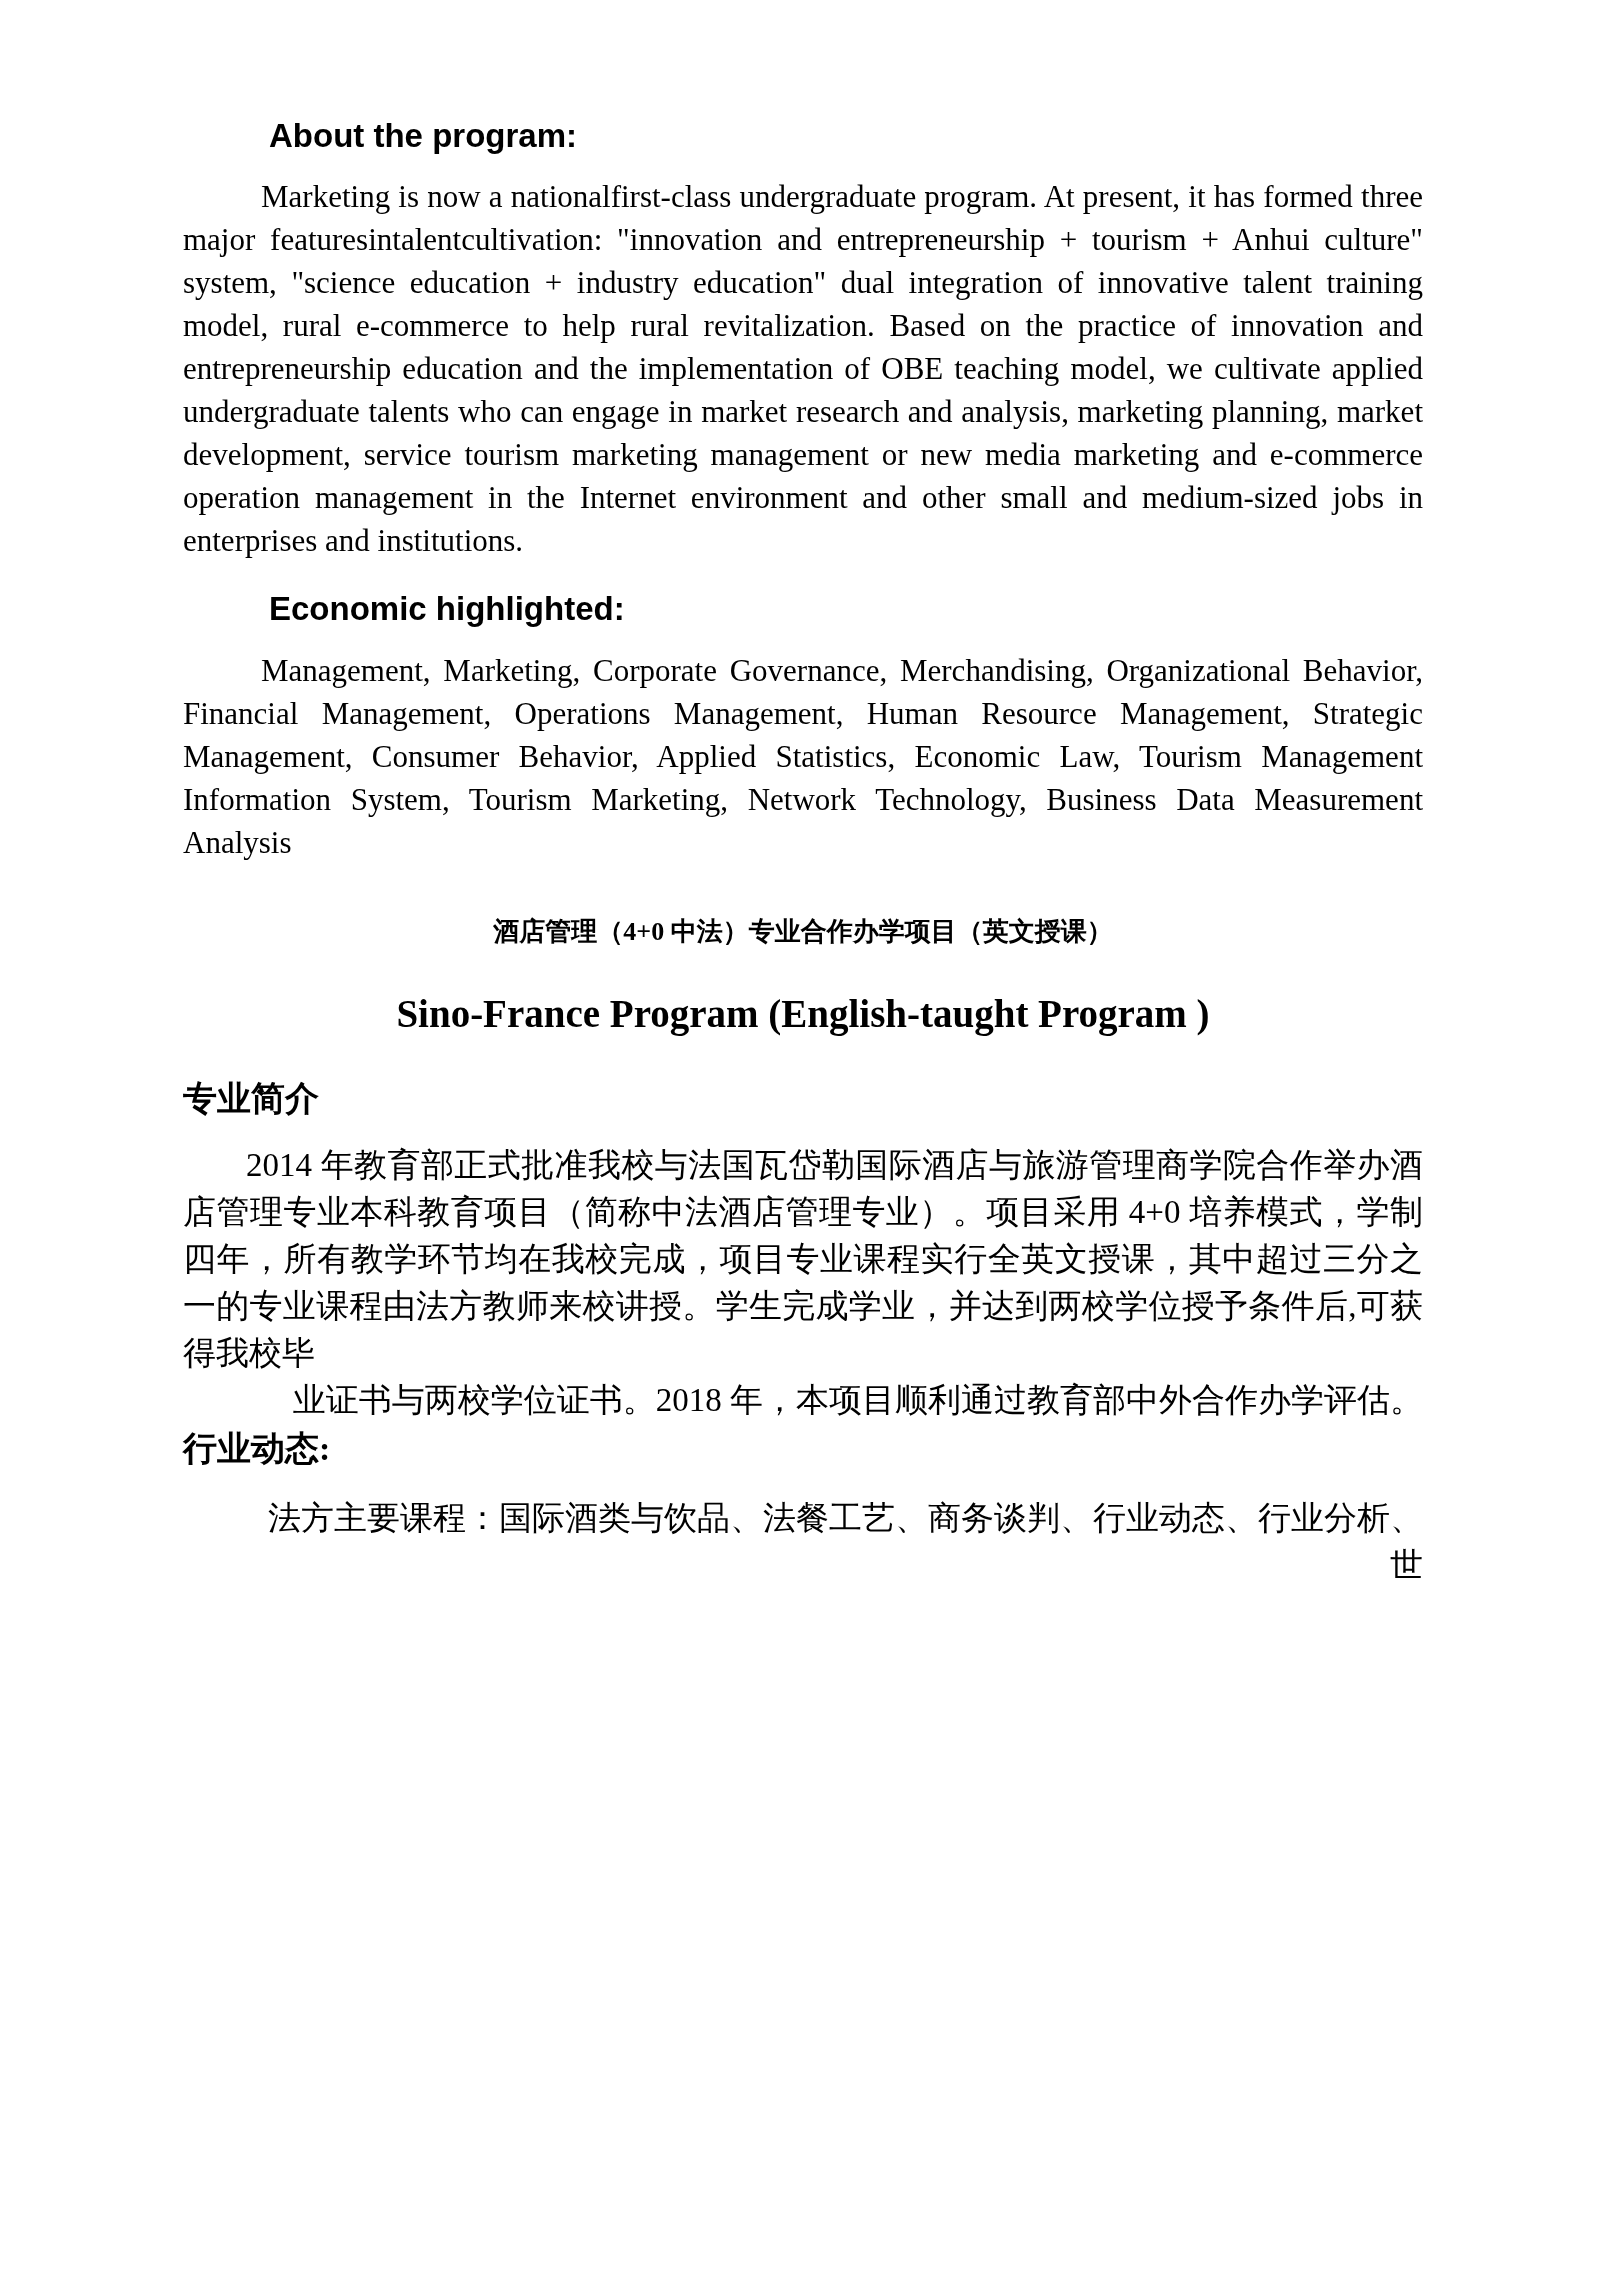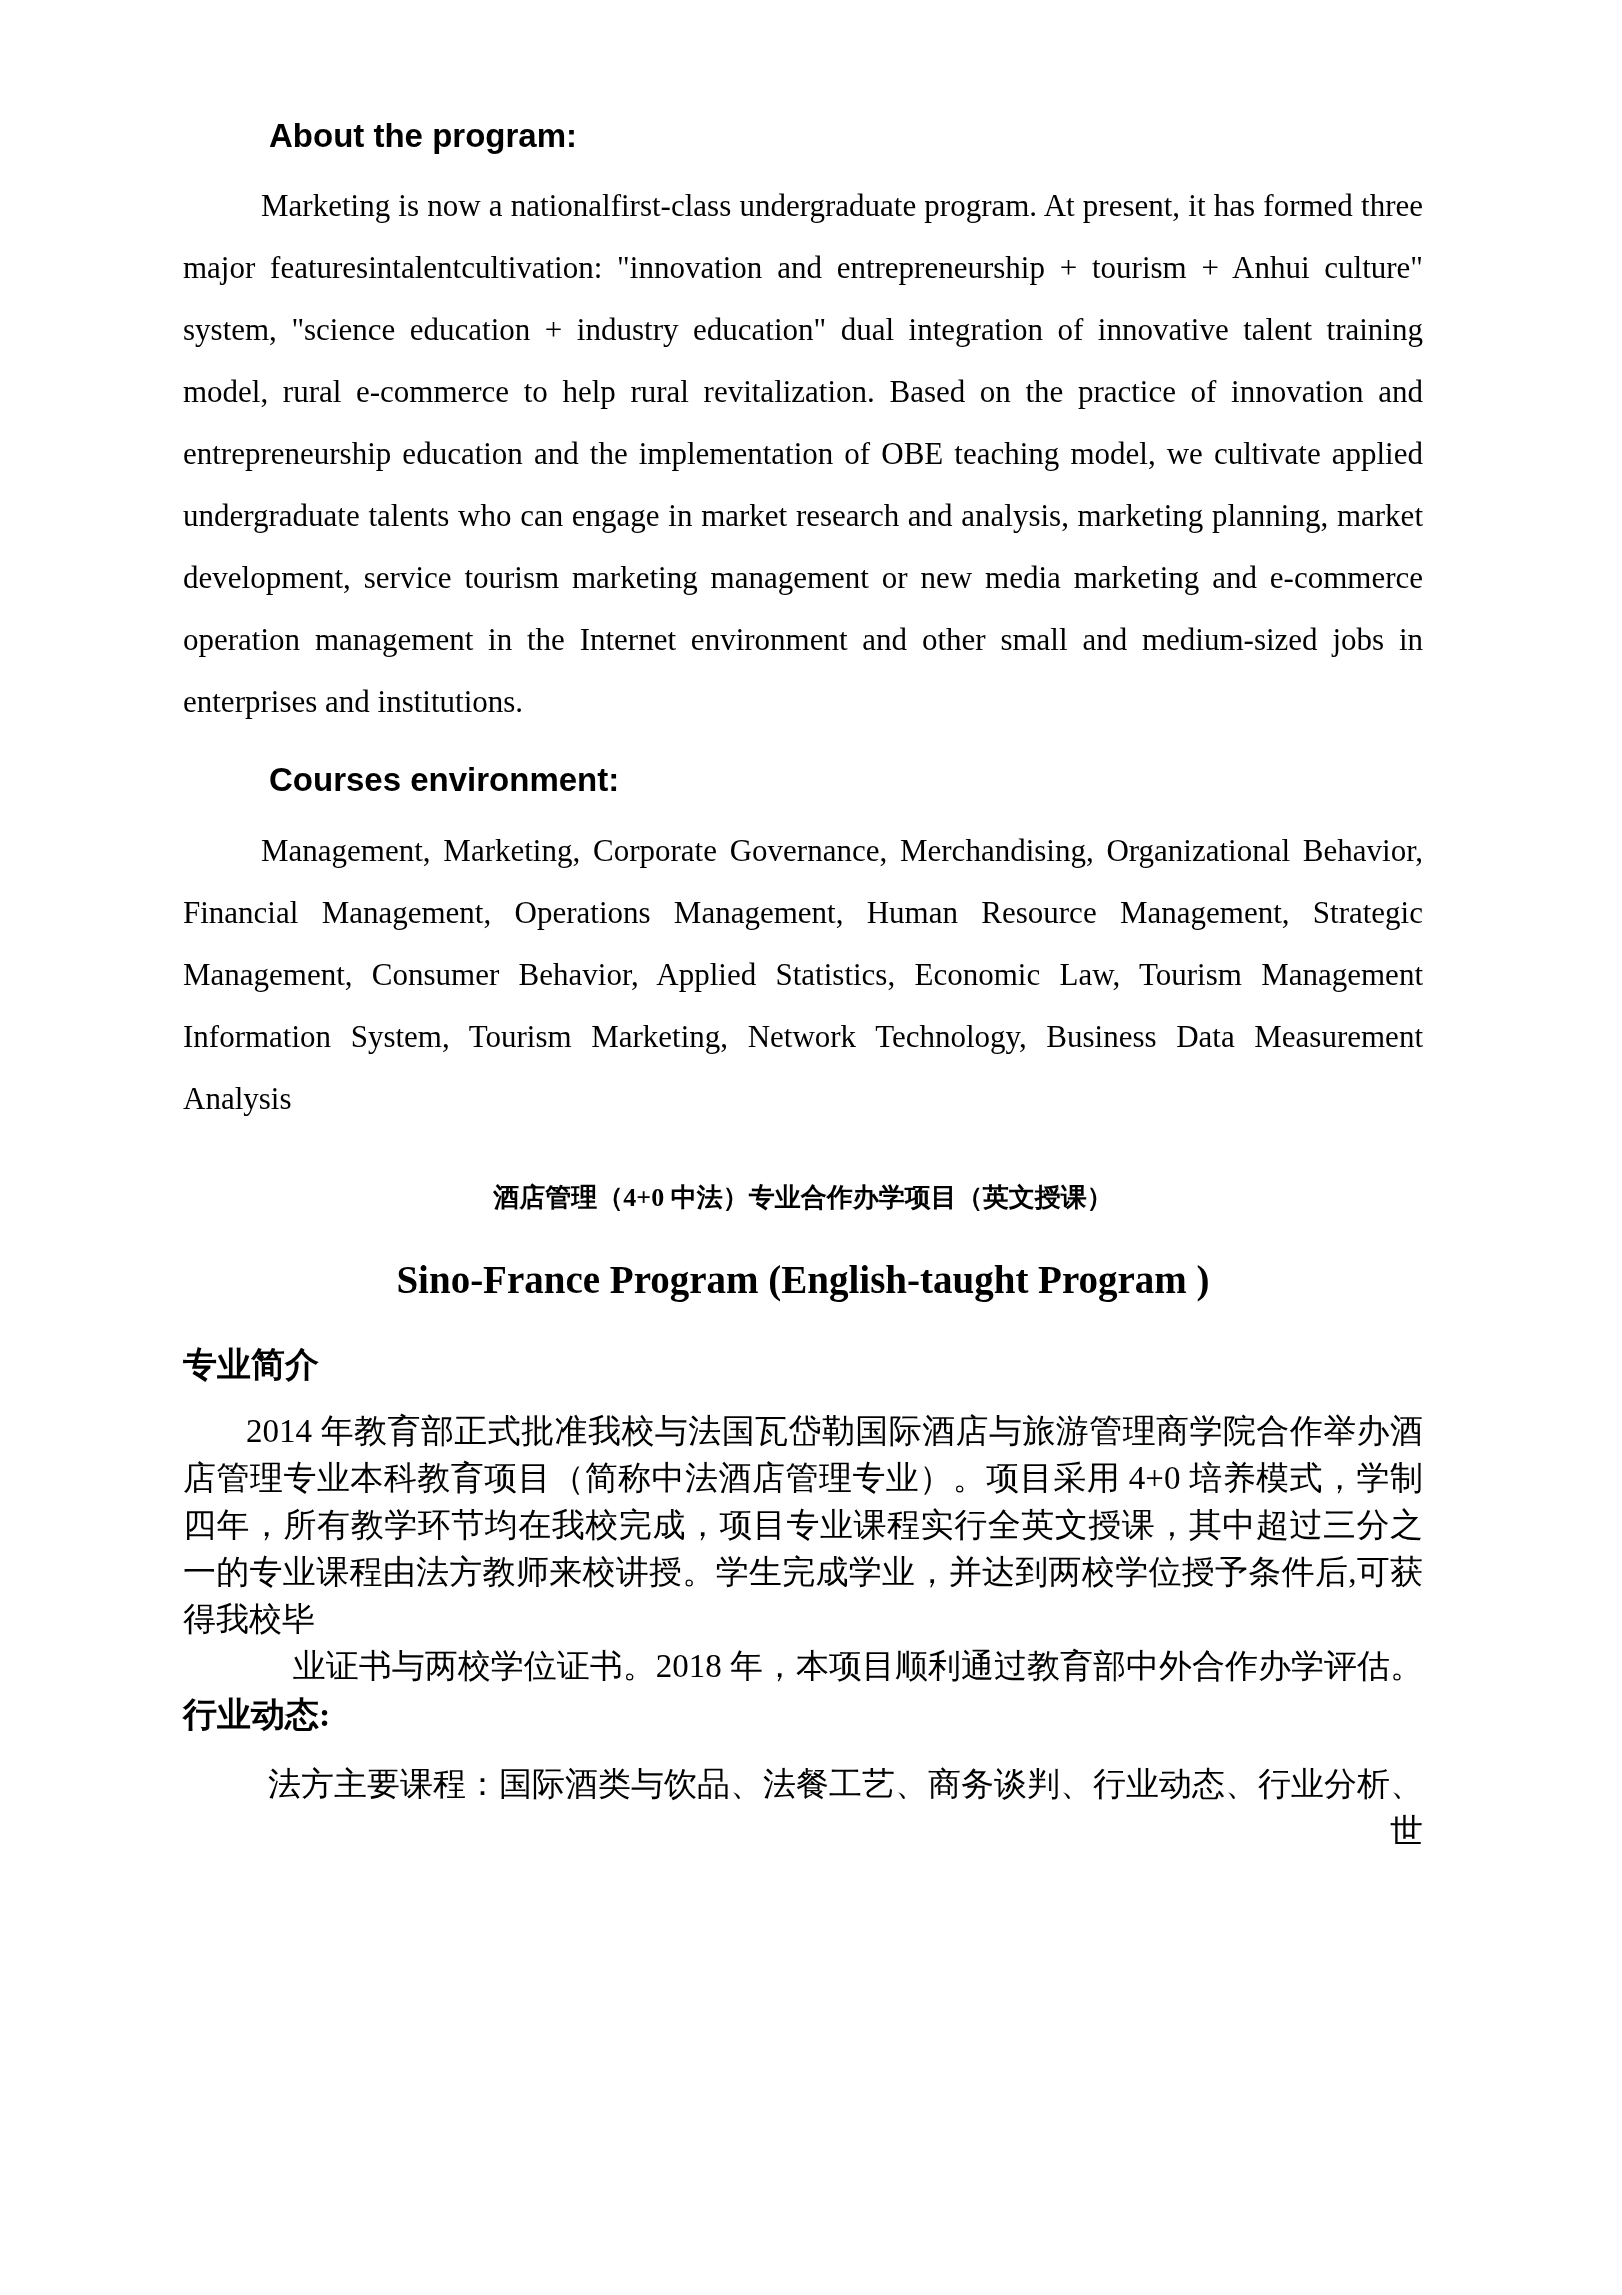--- a/index.html
+++ b/index.html
@@ -24,21 +24,21 @@
     font-weight: 700;
     font-size: 33px;
     line-height: 44px;
     margin-left: 86px;
   }
   #h-courses { margin-top: 25px; }
   
   .p-en {
     font-family: "Liberation Serif", "DejaVu Serif", serif;
     font-size: 31px;
-    line-height: 62px;
+    line-height: 43px;
     text-align: justify;
     text-indent: 78px;
     margin-top: 17.4px;
   }
   
   .title-zh {
     margin-top: 40px;
     text-align: center;
     font-weight: 700;
     font-size: 26px;
@@ -75,21 +75,21 @@
 </style>
 </head>
 <body>
 
 <div class="page">
 
   <div class="h-en" id="h-about">About the program:</div>
 
   <div class="p-en" id="p-marketing">Marketing is now a nationalfirst-class undergraduate program. At present, it has formed three major featuresintalentcultivation: "innovation and entrepreneurship + tourism + Anhui culture" system, "science education + industry education" dual integration of innovative talent training model, rural e-commerce to help rural revitalization. Based on the practice of innovation and entrepreneurship education and the implementation of OBE teaching model, we cultivate applied undergraduate talents who can engage in market research and analysis, marketing planning, market development, service tourism marketing management or new media marketing and e-commerce operation management in the Internet environment and other small and medium-sized jobs in enterprises and institutions.</div>
 
-  <div class="h-en" id="h-courses">Courses environment:</div>
+  <div class="h-en" id="h-courses">Economic highlighted:</div>
 
   <div class="p-en" id="p-courses">Management, Marketing, Corporate Governance, Merchandising, Organizational Behavior, Financial Management, Operations Management, Human Resource Management, Strategic Management, Consumer Behavior, Applied Statistics, Economic Law, Tourism Management Information System, Tourism Marketing, Network Technology, Business Data Measurement Analysis</div>
 
   <div class="title-zh">酒店管理（4+0 中法）专业合作办学项目（英文授课）</div>
 
   <div class="title-en">Sino-France Program (English-taught Program )</div>
 
   <div class="h-zh" id="h-intro">专业简介</div>
 
   <div class="p-zh" id="p-intro">2014 年教育部正式批准我校与法国瓦岱勒国际酒店与旅游管理商学院合作举办酒店管理专业本科教育项目（简称中法酒店管理专业）。项目采用 4+0 培养模式，学制四年，所有教学环节均在我校完成，项目专业课程实行全英文授课，其中超过三分之一的专业课程由法方教师来校讲授。学生完成学业，并达到两校学位授予条件后,可获得我校毕</div>

